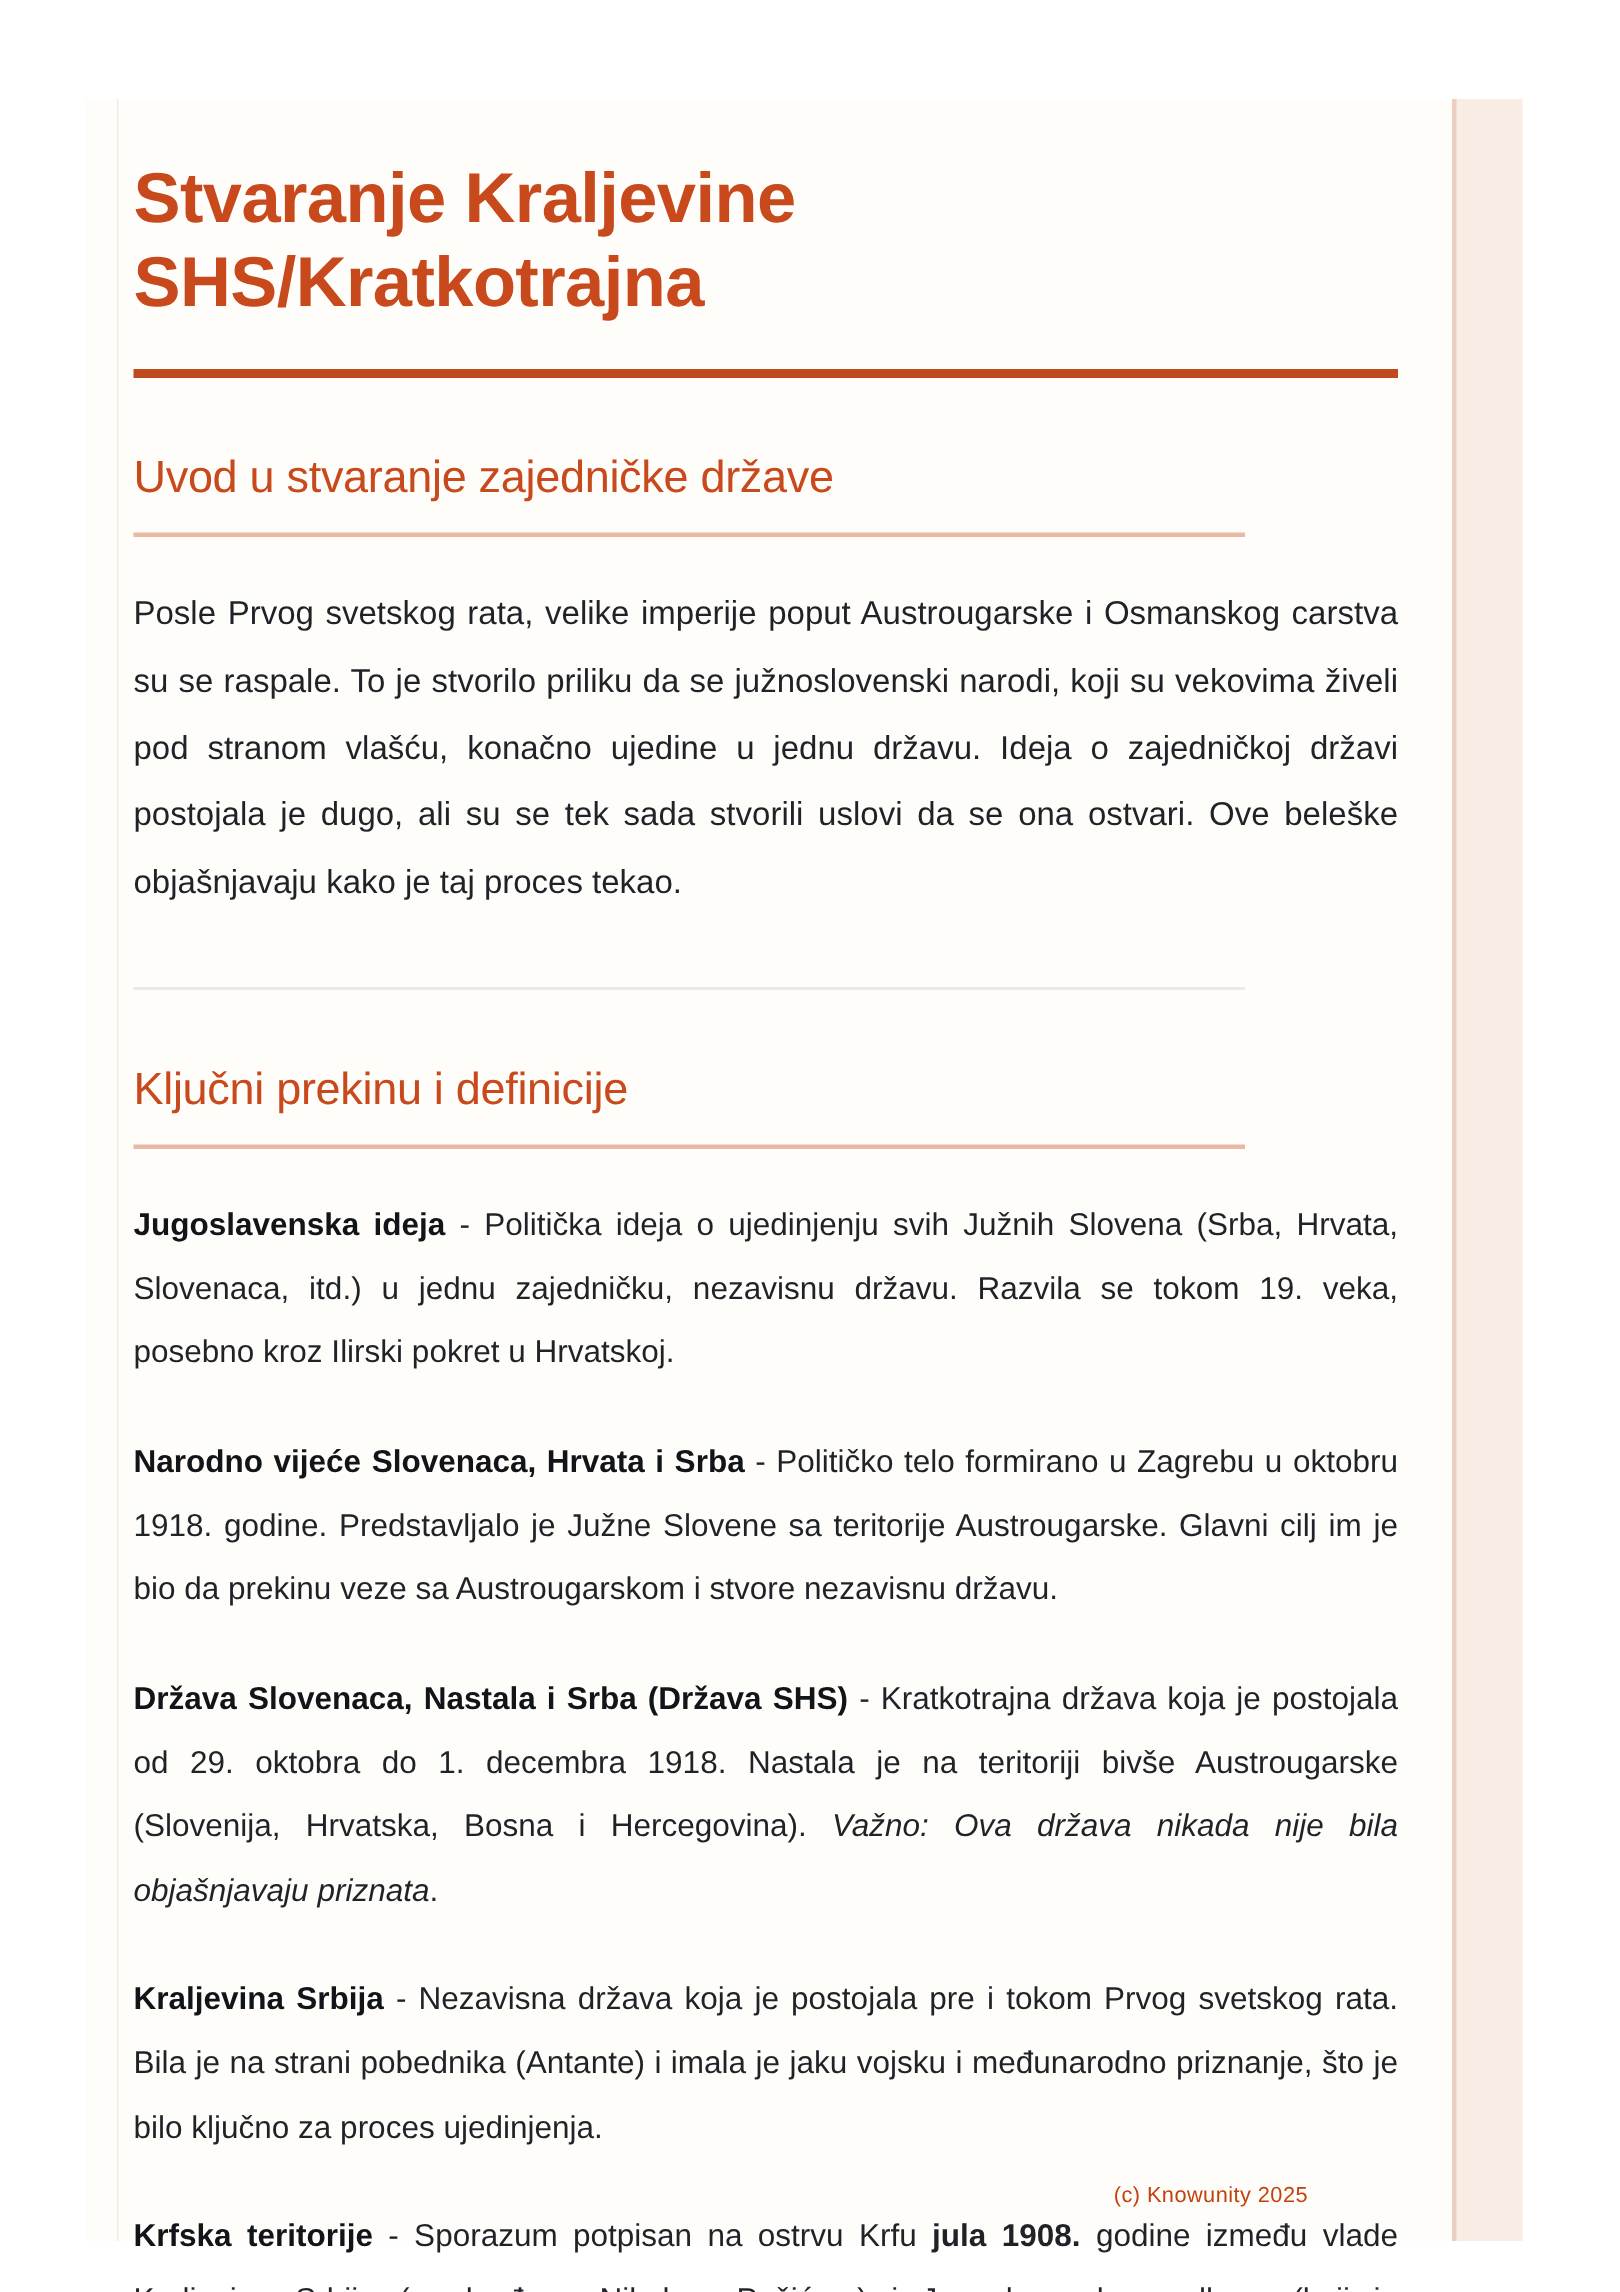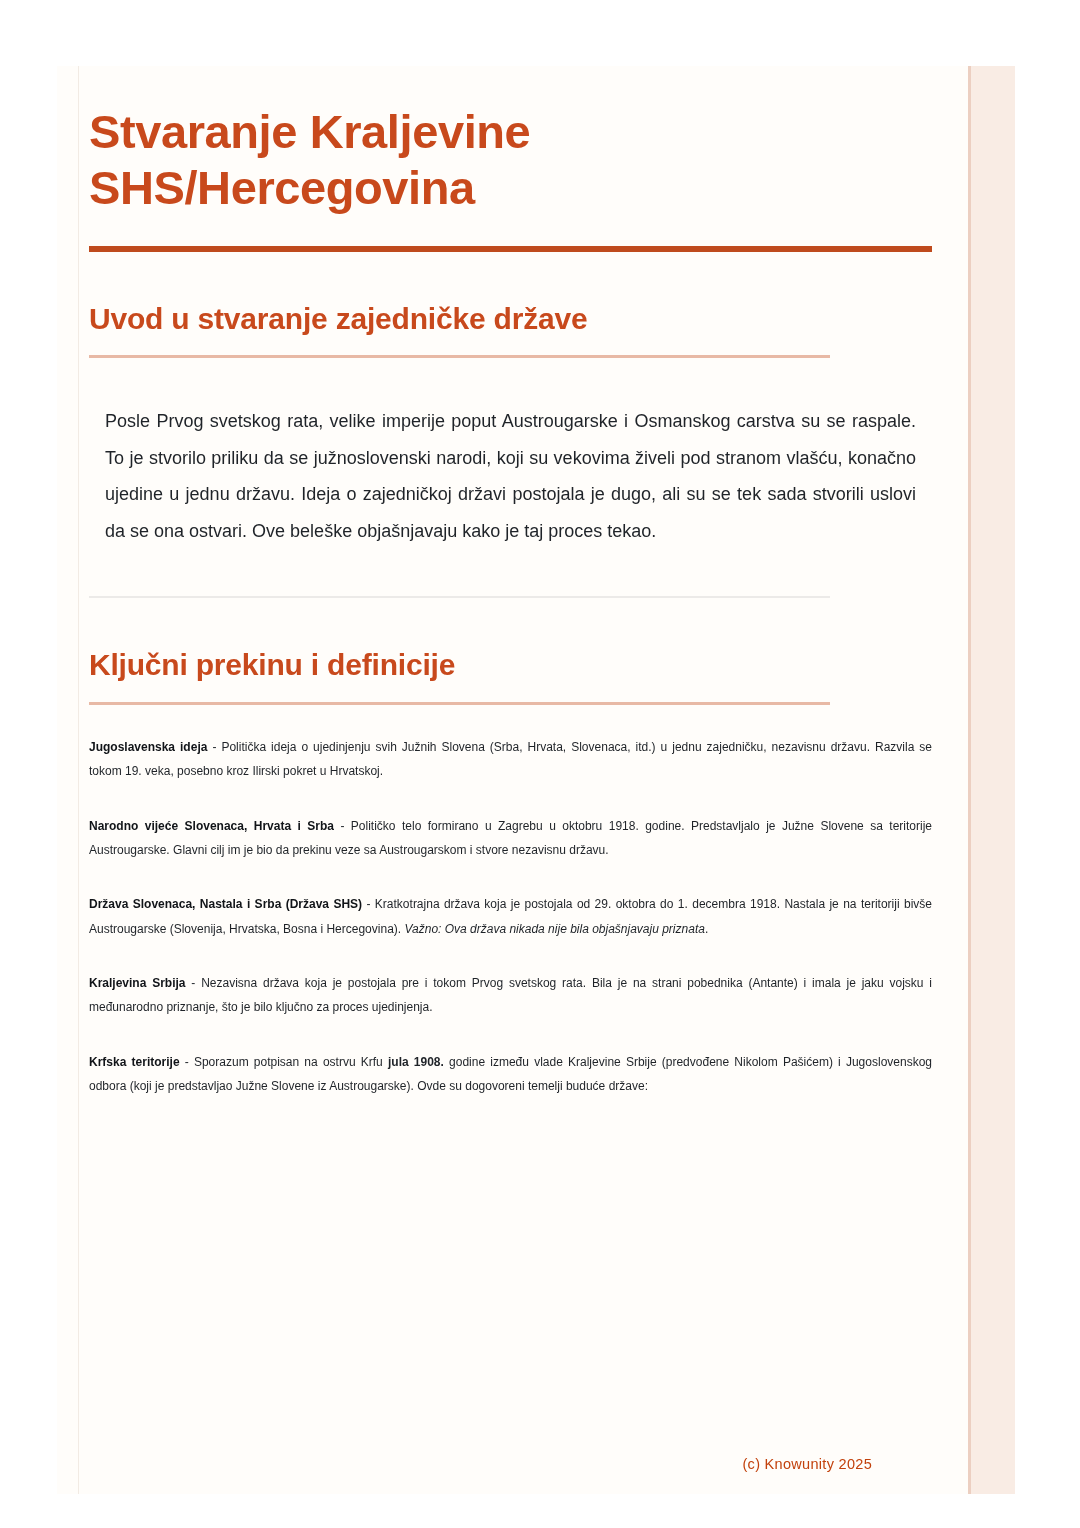--- a/index.html
+++ b/index.html
@@ -79,46 +79,46 @@
     width: 843px;
     height: 6px;
     background: #bf4a1d;
   }
 
   h2.section-title {
     margin: 0;
     padding-top: 48px;
     font-size: 30px;
     line-height: 1.25;
-    font-weight: bold;
+    font-weight: normal;
     color: #c8491c;
     letter-spacing: -0.2px;
   }
 
   .section-rule {
     margin-top: 18px;
     width: 741px;
     height: 3px;
     background: #e8b9a5;
   }
 
   p.body-text {
-    margin: 16px;
+    margin: 0;
     padding-top: 29px;
-    font-size: 18px;
+    font-size: 22px;
     line-height: 2.03;
     color: #1f2328;
     text-align: justify;
     text-justify: inter-word;
   }
 
   p.definition {
     margin: 0;
     padding-top: 30px;
-    font-size: 12px;
+    font-size: 21px;
     line-height: 2.03;
     color: #1f2328;
     text-align: justify;
     text-justify: inter-word;
   }
 
   p.definition .term,
   p.body-text .term {
     font-weight: bold;
     color: #111418;
@@ -155,21 +155,21 @@
 <div class="page">
 
   <div class="sheet"></div>
   <div class="margin-rule"></div>
   <div class="edge-band"></div>
 
   <div class="content">
 
     <h1 class="doc-title">
       <span>Stvaranje Kraljevine</span><br>
-      <span>SHS/Hercegovina</span>
+      <span>SHS/Kratkotrajna</span>
     </h1>
 
     <div class="title-rule"></div>
 
     <h2 class="section-title">Uvod u stvaranje zajedničke države</h2>
     <div class="section-rule"></div>
 
     <p class="body-text">Posle Prvog svetskog rata, velike imperije poput Austrougarske i Osmanskog carstva su se raspale. To je stvorilo priliku da se južnoslovenski narodi, koji su vekovima živeli pod stranom vlašću, konačno ujedine u jednu državu. Ideja o zajedničkoj državi postojala je dugo, ali su se tek sada stvorili uslovi da se ona ostvari. Ove beleške objašnjavaju kako je taj proces tekao.</p>
 
     <div class="divider"></div>

